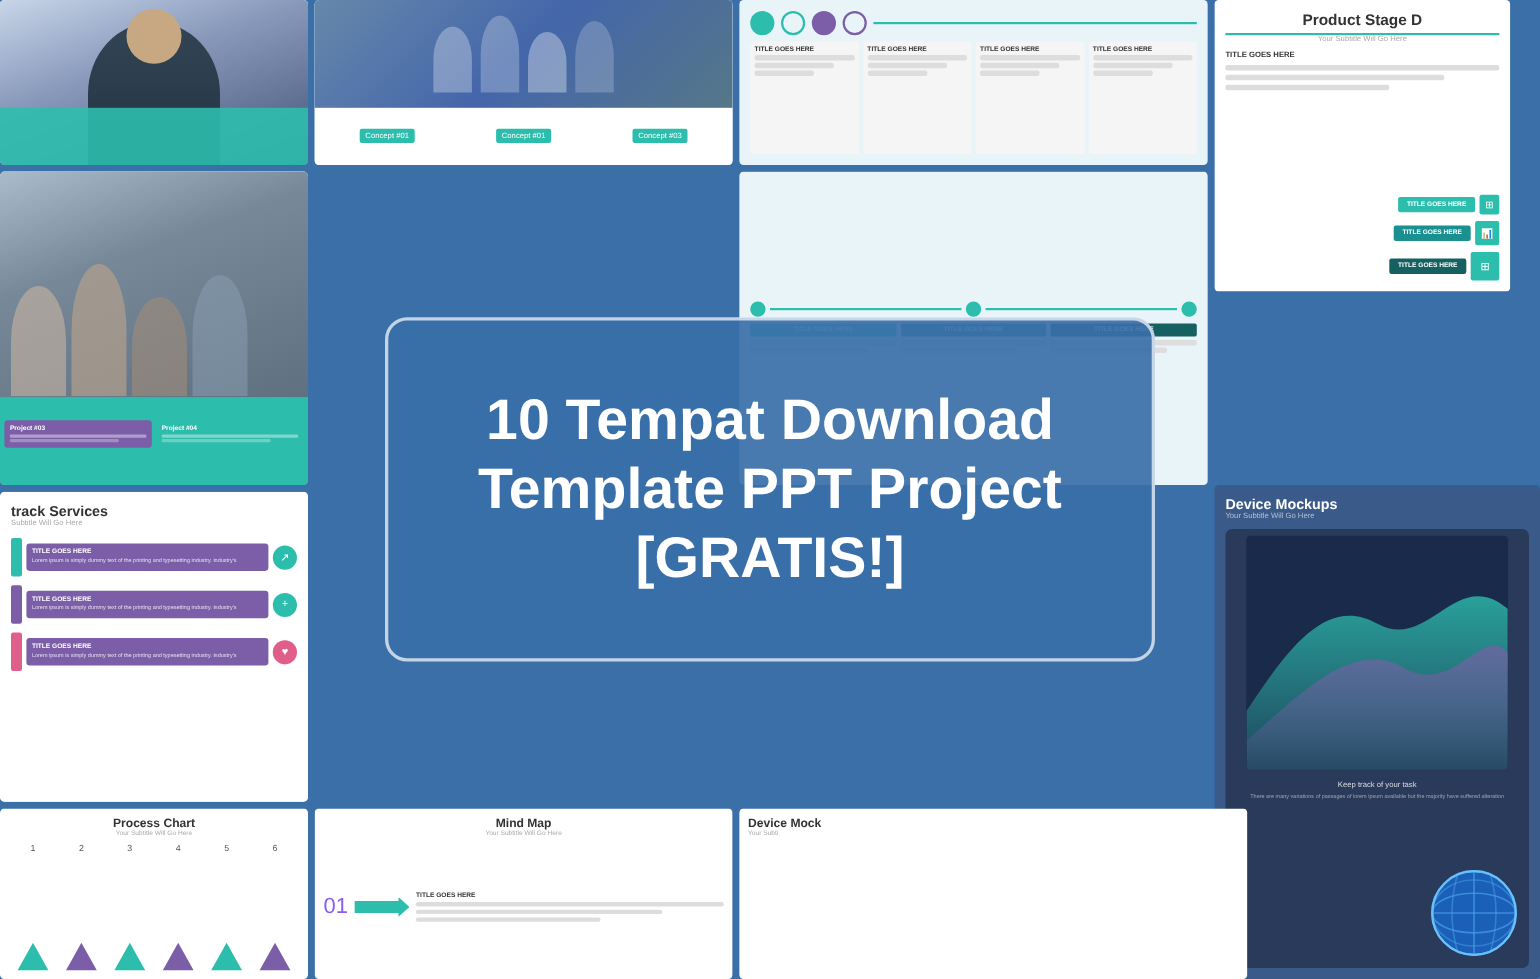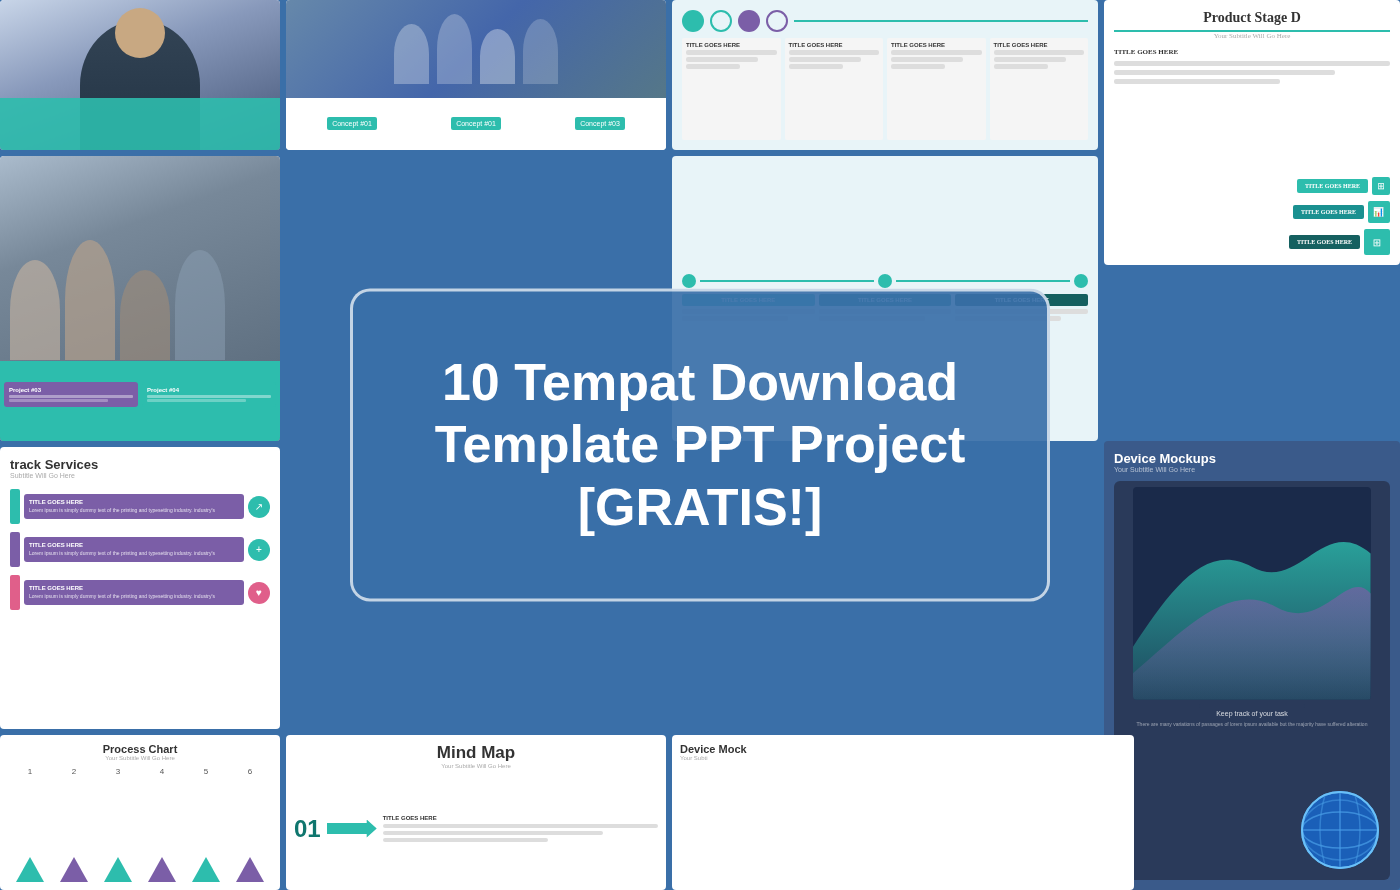--- a/index.html
+++ b/index.html
@@ -77,21 +77,21 @@
       width: 380px; height: 150px;
     }
     .thumb-top-mid2 {
       position: absolute;
       top: 0; left: 672px;
       width: 426px; height: 150px;
     }
     .thumb-top-right {
       position: absolute;
       top: 0; left: 1104px;
-      width: 296px; height: 265px; font-family: Liberation Serif, serif;
+      width: 269px; height: 265px;
     }
 
     
     .thumb-mid-left {
       position: absolute;
       top: 156px; left: 0;
       width: 280px; height: 285px;
     }
     
     .thumb-mid-right {
@@ -369,24 +369,24 @@
         <div style="width:0;height:0;border-left:14px solid transparent;border-right:14px solid transparent;border-bottom:25px solid #2dbdad;"></div>
         <div style="width:0;height:0;border-left:14px solid transparent;border-right:14px solid transparent;border-bottom:25px solid #7b5ea7;"></div>
         <div style="width:0;height:0;border-left:14px solid transparent;border-right:14px solid transparent;border-bottom:25px solid #2dbdad;"></div>
         <div style="width:0;height:0;border-left:14px solid transparent;border-right:14px solid transparent;border-bottom:25px solid #7b5ea7;"></div>
       </div>
     </div>
   </div>
 
   <div class="thumb-bot-mid2 slide-thumb">
     <div style="width:100%;height:100%;background:white;padding:8px;display:flex;flex-direction:column;">
-      <div style="font-size:17px;font-weight:bold;color:#333;text-align:center;">Mind Map</div>
+      <div style="font-size:11px;font-weight:bold;color:#333;text-align:center;">Mind Map</div>
       <div style="font-size:6px;color:#aaa;text-align:center;margin-bottom:6px;">Your Subtitle Will Go Here</div>
       <div style="flex:1;display:flex;align-items:center;gap:6px;">
-        <div style="font-size:24px;font-weight:bold;color:#0f766e;">01</div>
+        <div style="font-size:20px;font-weight:normal;color:#8b5cf6;">01</div>
         <div style="width:50px;height:18px;background:#2dbdad;clip-path:polygon(0 20%,80% 20%,80% 0%,100% 50%,80% 100%,80% 80%,0 80%);border-radius:2px;"></div>
         <div style="flex:1;display:flex;flex-direction:column;gap:3px;">
           <div style="font-size:6px;font-weight:bold;color:#333;">TITLE GOES HERE</div>
           <div style="height:4px;background:#ddd;border-radius:2px;width:100%;"></div>
           <div style="height:4px;background:#ddd;border-radius:2px;width:80%;"></div>
           <div style="height:4px;background:#ddd;border-radius:2px;width:60%;"></div>
         </div>
       </div>
     </div>
   </div>

